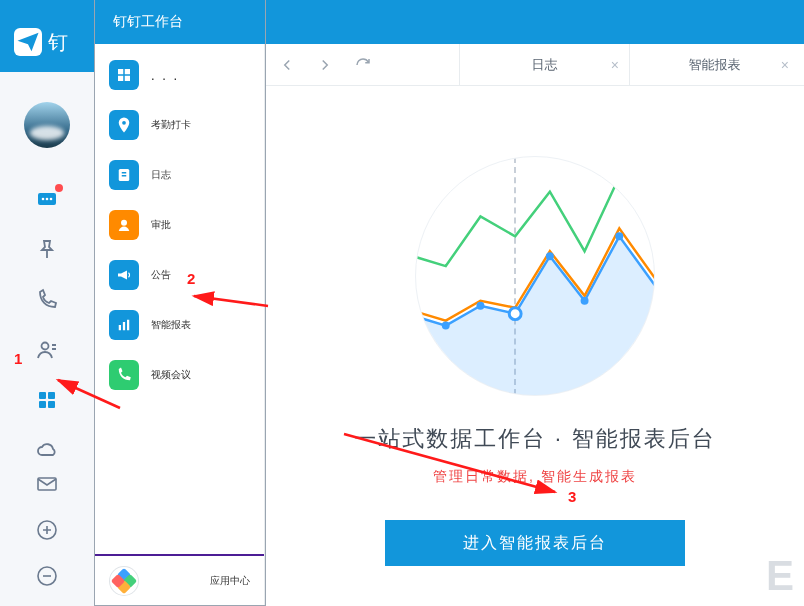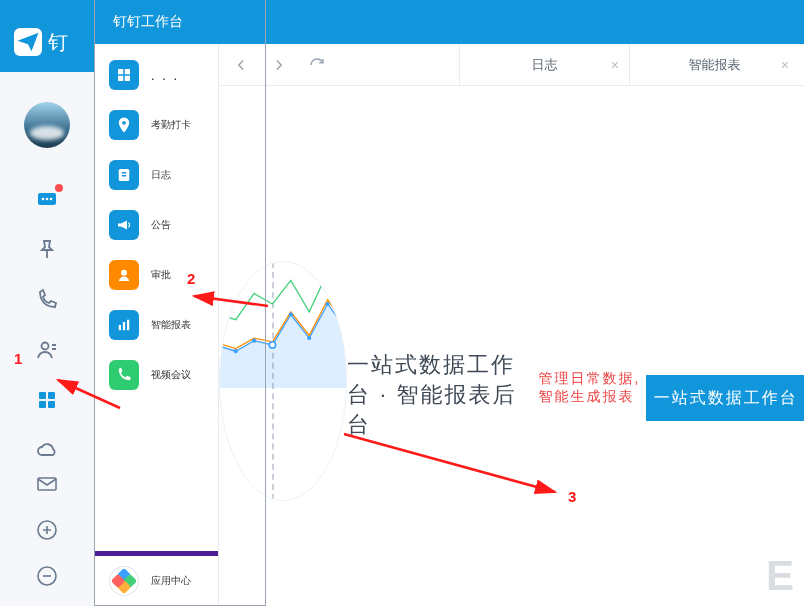--- a/index.html
+++ b/index.html
@@ -35,38 +35,38 @@
     
     .applist { width:170px; border-right:1px solid #e8ecef; display:flex; flex-direction:column; padding-top:6px;}
     .app-item { display:flex; align-items:center; gap:12px; padding:10px 14px; cursor:pointer; }
     .app-icon { width:30px; height:30px; border-radius:6px; display:flex; align-items:center; justify-content:center; color:#fff; flex-shrink:0;}
     .app-icon svg { width:18px; height:18px; }
     .app-label { font-size:10px; color:#333; }
     .app-first .app-icon { background:#1296db; }
     .app-first .app-label { color:#222; font-size:13px; letter-spacing:2px;}
     .ic-blue { background:#1296db;} .ic-orange{background:#ff8a00;} .ic-green{background:#2ecc71;}
     .applist-spacer { flex:1; }
-    .app-center { border-top:5px solid #4c1d95; }
+    .app-center { border-top:2px solid #4c1d95;justify-content:space-between; }
     .app-center .app-icon { background:#fff; box-shadow:0 0 0 1px #e0e4e8 inset; border-radius:50%; position:relative;}
     .pinwheel { width:22px; height:22px; position:relative;}
     .pinwheel span{position:absolute; width:10px; height:10px; border-radius:2px;}
     .pw1{top:0;left:6px;background:#3ba0ff;transform:rotate(45deg);}
     .pw2{top:6px;right:0;background:#44d07b;transform:rotate(45deg);}
     .pw3{bottom:0;left:6px;background:#ffb03a;transform:rotate(45deg);}
     .pw4{top:6px;left:0;background:#ff6360;transform:rotate(45deg);}
     
     
     .content { flex:1; display:flex; flex-direction:column; }
     .toolbar { height:42px; display:flex; align-items:center; border-bottom:1px solid #e8ecef; gap:6px; padding:0 6px;}
     .nav-btn { width:32px; height:32px; display:flex; align-items:center; justify-content:center; color:#9aa5b1; cursor:pointer;}
     .nav-btn svg{width:18px;height:18px;}
     .tabs { display:flex; margin-left:auto; height:100%; }
     .tab { width:170px; border-left:1px solid #e8ecef; display:flex; align-items:center; justify-content:center; position:relative; font-size:13px; color:#5a6572; cursor:pointer;}
     .tab-close { position:absolute; right:10px; color:#b5bec9; font-size:14px;}
-    .viewport { flex:1; position:relative; display:flex; flex-direction:row; align-items:center; padding-top:70px;}
+    .viewport { flex:1; position:relative; display:flex; flex-direction:column; align-items:center; padding-top:70px;}
     
     .chart-circle { width:240px; height:240px; border-radius:50%; border:1px solid #edf1f5; position:relative; overflow:hidden; background:#fff;}
     .chart-svg { position:absolute; inset:0; }
     .dash { position:absolute; left:41%; top:0; bottom:0; border-left:2px dashed #c8cfd8;}
     
     .title-line { font-size:22px; color:#404a56; margin-top:28px; letter-spacing:2px;}
     .subtitle { font-size:14px; color:#ef4444; margin-top:14px; letter-spacing:2px;}
     .cta { margin-top:34px; width:300px; height:46px; background:#1296db; color:#fff; font-size:16px; display:flex; align-items:center; justify-content:center; cursor:pointer; letter-spacing:2px;}
     
     
@@ -179,36 +179,36 @@
       <div class="app-item">
         <div class="app-icon ic-blue">
             <svg viewBox="0 0 24 24" fill="#fff">
               <rect x="5" y="4" width="14" height="16" rx="2"></rect>
               <path stroke="#1296db" stroke-width="2" d="M9 9h6M9 13h6"></path>
             </svg>
           </div>
         <span class="app-label">日志</span>
       </div>
       <div class="app-item">
+        <div class="app-icon ic-orange">
+            <svg viewBox="0 0 24 24" fill="#fff">
+              <circle cx="12" cy="9" r="4"></circle>
+              <path d="M5 20c1-4 4-6 7-6s6 2 7 6z"></path>
+            </svg>
+          </div>
+        <span class="app-label">审批</span>
+      </div>
+      <div class="app-item">
         <div class="app-icon ic-blue">
             <svg viewBox="0 0 24 24" fill="#fff">
               <path d="M4 10v4h4l8 4V6l-8 4z"></path>
               <path d="M18 9a4 4 0 010 6" stroke="#fff" fill="none" stroke-width="1.6"></path>
             </svg>
           </div>
         <span class="app-label">公告</span>
-      </div>
-      <div class="app-item">
-        <div class="app-icon ic-orange">
-            <svg viewBox="0 0 24 24" fill="#fff">
-              <circle cx="12" cy="9" r="4"></circle>
-              <path d="M5 20c1-4 4-6 7-6s6 2 7 6z"></path>
-            </svg>
-          </div>
-        <span class="app-label">审批</span>
       </div>
       <div class="app-item">
         <div class="app-icon ic-blue">
             <svg viewBox="0 0 24 24" fill="#fff">
               <rect x="5" y="12" width="3" height="7"></rect>
               <rect x="10.5" y="8" width="3" height="11"></rect>
               <rect x="16" y="5" width="3" height="14"></rect>
             </svg>
           </div>
         <span class="app-label">智能报表</span>
@@ -279,21 +279,21 @@
               <circle cx="100" cy="158" r="6" fill="#fff" stroke="#3ba0ff" stroke-width="3"></circle>
               <circle cx="135" cy="100" r="4"></circle>
                 <circle cx="170" cy="145" r="4"></circle>
                 <circle cx="205" cy="80" r="4"></circle>
                 <circle cx="245" cy="135" r="4"></circle>
             </g>
           </svg>
         </div>
         <div class="title-line">一站式数据工作台 · 智能报表后台</div>
         <div class="subtitle">管理日常数据, 智能生成报表</div>
-        <div class="cta">一站式数据工作台</div>
+        <div class="cta">进入智能报表后台</div>
       </div>
     </div>
   </div>
 </div>
 
 <div class="box-outline"></div>
 
 <div class="anno-num" style="left:14px; top:350px;">1</div>
 <svg class="anno" style="left:52px; top:360px; width:70px; height:50px;">
     <defs>

